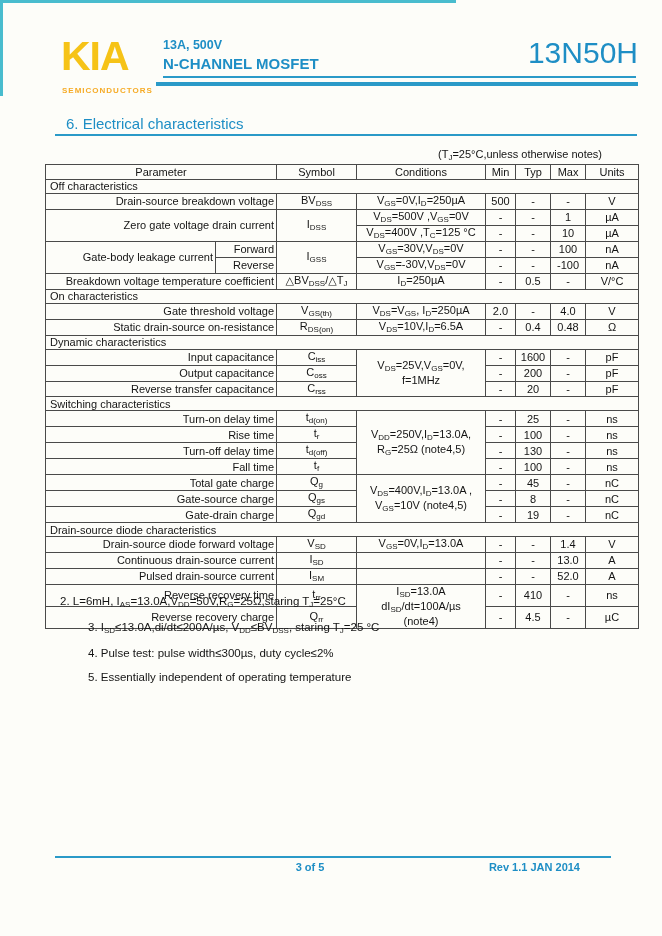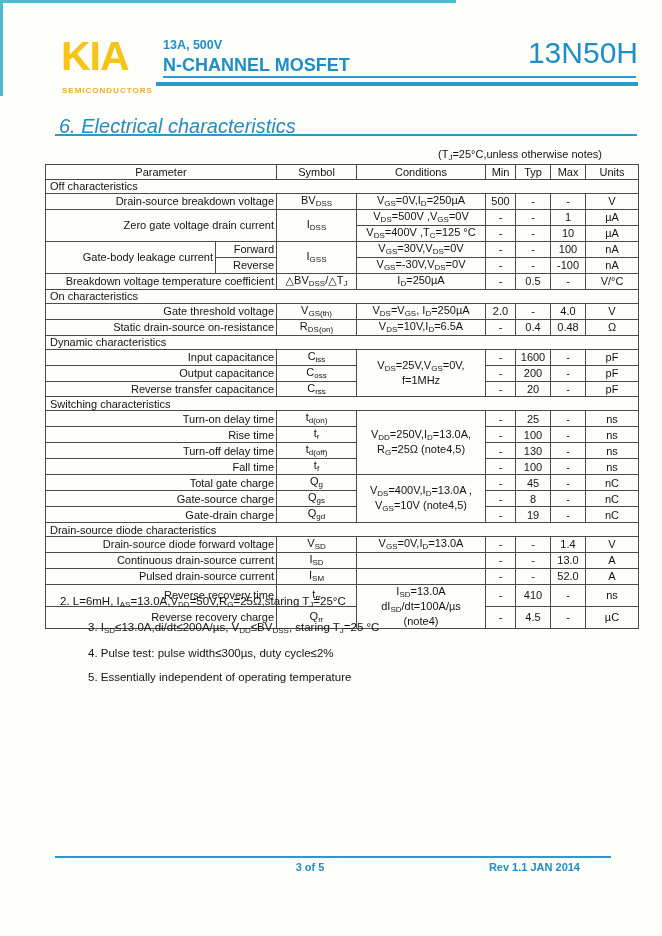--- a/index.html
+++ b/index.html
@@ -5,27 +5,27 @@
   html,body{margin:0;padding:0;background:#ffffff;}
   .sheet{position:relative;width:662px;height:936px;background:#fdfdf9;overflow:hidden;
          font-family:"Liberation Sans","DejaVu Sans",sans-serif;color:#141414;}
   
   .scan-top{position:absolute;left:0;top:0;width:456px;height:3px;background:var(--scan);}
   .scan-left{position:absolute;left:0;top:0;width:3px;height:96px;background:var(--scan);}
   
   .logo{position:absolute;left:61px;top:33px;font-size:41px;font-weight:bold;letter-spacing:-1px;color:var(--logo-yellow);}
   .logo-sub{position:absolute;left:62px;top:86px;font-size:8px;font-weight:bold;letter-spacing:1px;color:var(--logo-orange);text-align:center;}
   .rating{position:absolute;left:163px;top:38px;font-size:12.5px;font-weight:bold;color:var(--accent);}
-  .ptype{position:absolute;left:163px;top:55px;font-size:18px;font-weight:bold;color:var(--accent);}
+  .ptype{position:absolute;left:163px;top:55px;font-size:15px;font-weight:bold;color:var(--accent);}
   .pn{position:absolute;right:24px;top:36px;font-size:30px;color:var(--accent);}
   .rule{position:absolute;background:var(--rule);}
   .rule1{left:163px;top:76px;width:473px;height:2px;}
   .rule2{left:156px;top:82px;width:482px;height:4px;}
   
-  .sec-title{position:absolute;left:59px;top:115px;font-size:20px;color:var(--accent);font-style:italic;}
+  .sec-title{position:absolute;left:66px;top:115px;font-size:15px;color:var(--accent);}
   .sec-underline{position:absolute;left:55px;top:134px;width:582px;height:2px;background:var(--rule);}
   .cond-note{position:absolute;left:420px;top:148px;width:182px;font-size:11px;text-align:right;white-space:nowrap;}
   
   table.ec{position:absolute;left:45px;top:164px;width:593px;border-collapse:collapse;table-layout:fixed;}
   table.ec td{border:1px solid #4a4a4a;font-size:11px;line-height:1.12;padding:0 2px;height:13px;
               text-align:center;overflow:hidden;white-space:nowrap;}
   table.ec tr.head td{height:14px;}
   table.ec td.left{text-align:right;padding-left:4px;}
   table.ec tr.sec td{text-align:left;padding-left:4px;}
   table.ec tr.tall td{height:21px;}

